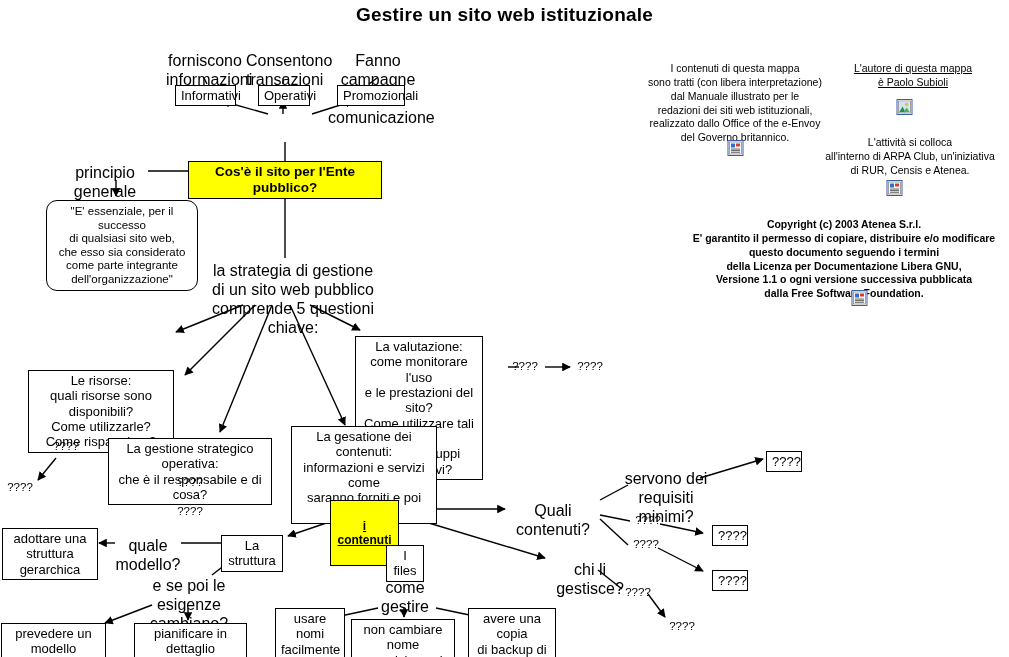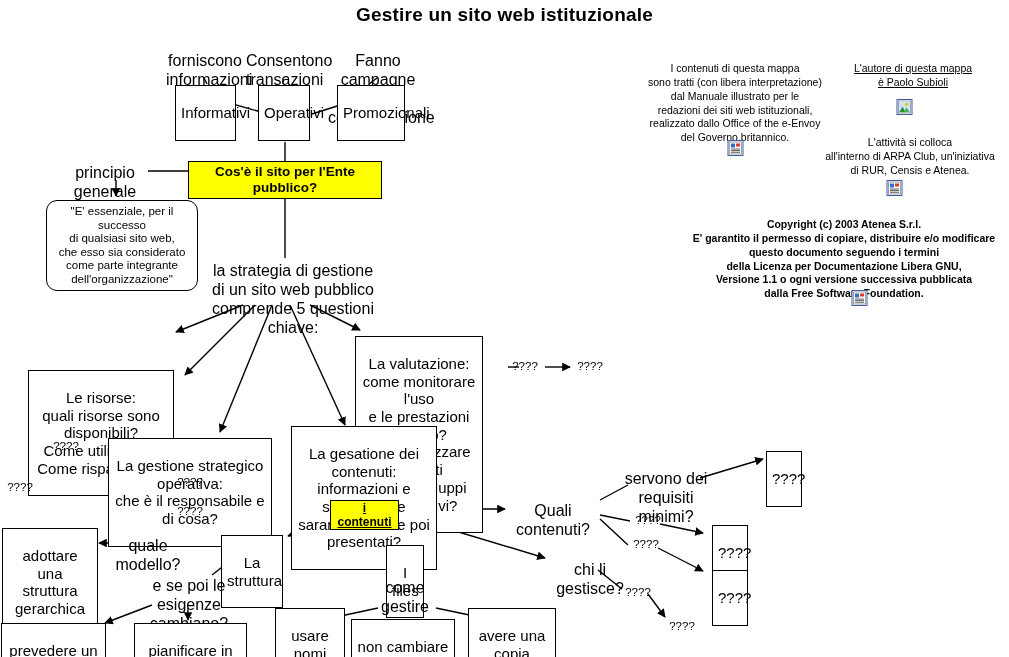--- a/index.html
+++ b/index.html
@@ -32,22 +32,22 @@
     box-sizing: border-box;
     text-align: center;
     line-height: 1.18;
     white-space: pre-line;
     color: #000;
   }
   
   .box {
     border: 1px solid #000;
     background: #ffffff;
-    padding: 18px 5px;
-    font-size: 15px;
+    padding: 2px 5px;
+    font-size: 13px;
   }
   .rounded {
     border: 1px solid #000;
     border-radius: 11px;
     background: #ffffff;
     padding: 4px 7px;
     font-size: 11.5px;
   }
   
   .plain {
@@ -62,21 +62,21 @@
     background: #ffff00;
     border: 1px solid #000;
     font-weight: bold;
   }
   .hl-main {
     font-size: 13.5px;
     padding: 2px 8px;
   }
   .hl-sub {
     font-size: 12px;
-    padding: 0 5px;
+    padding: 18px 5px;
     text-decoration: underline;
   }
   .title {
     position: absolute;
     width: 1009px;
     text-align: center;
     font-size: 19px;
     font-weight: bold;
     letter-spacing: 0.2px;
   }

